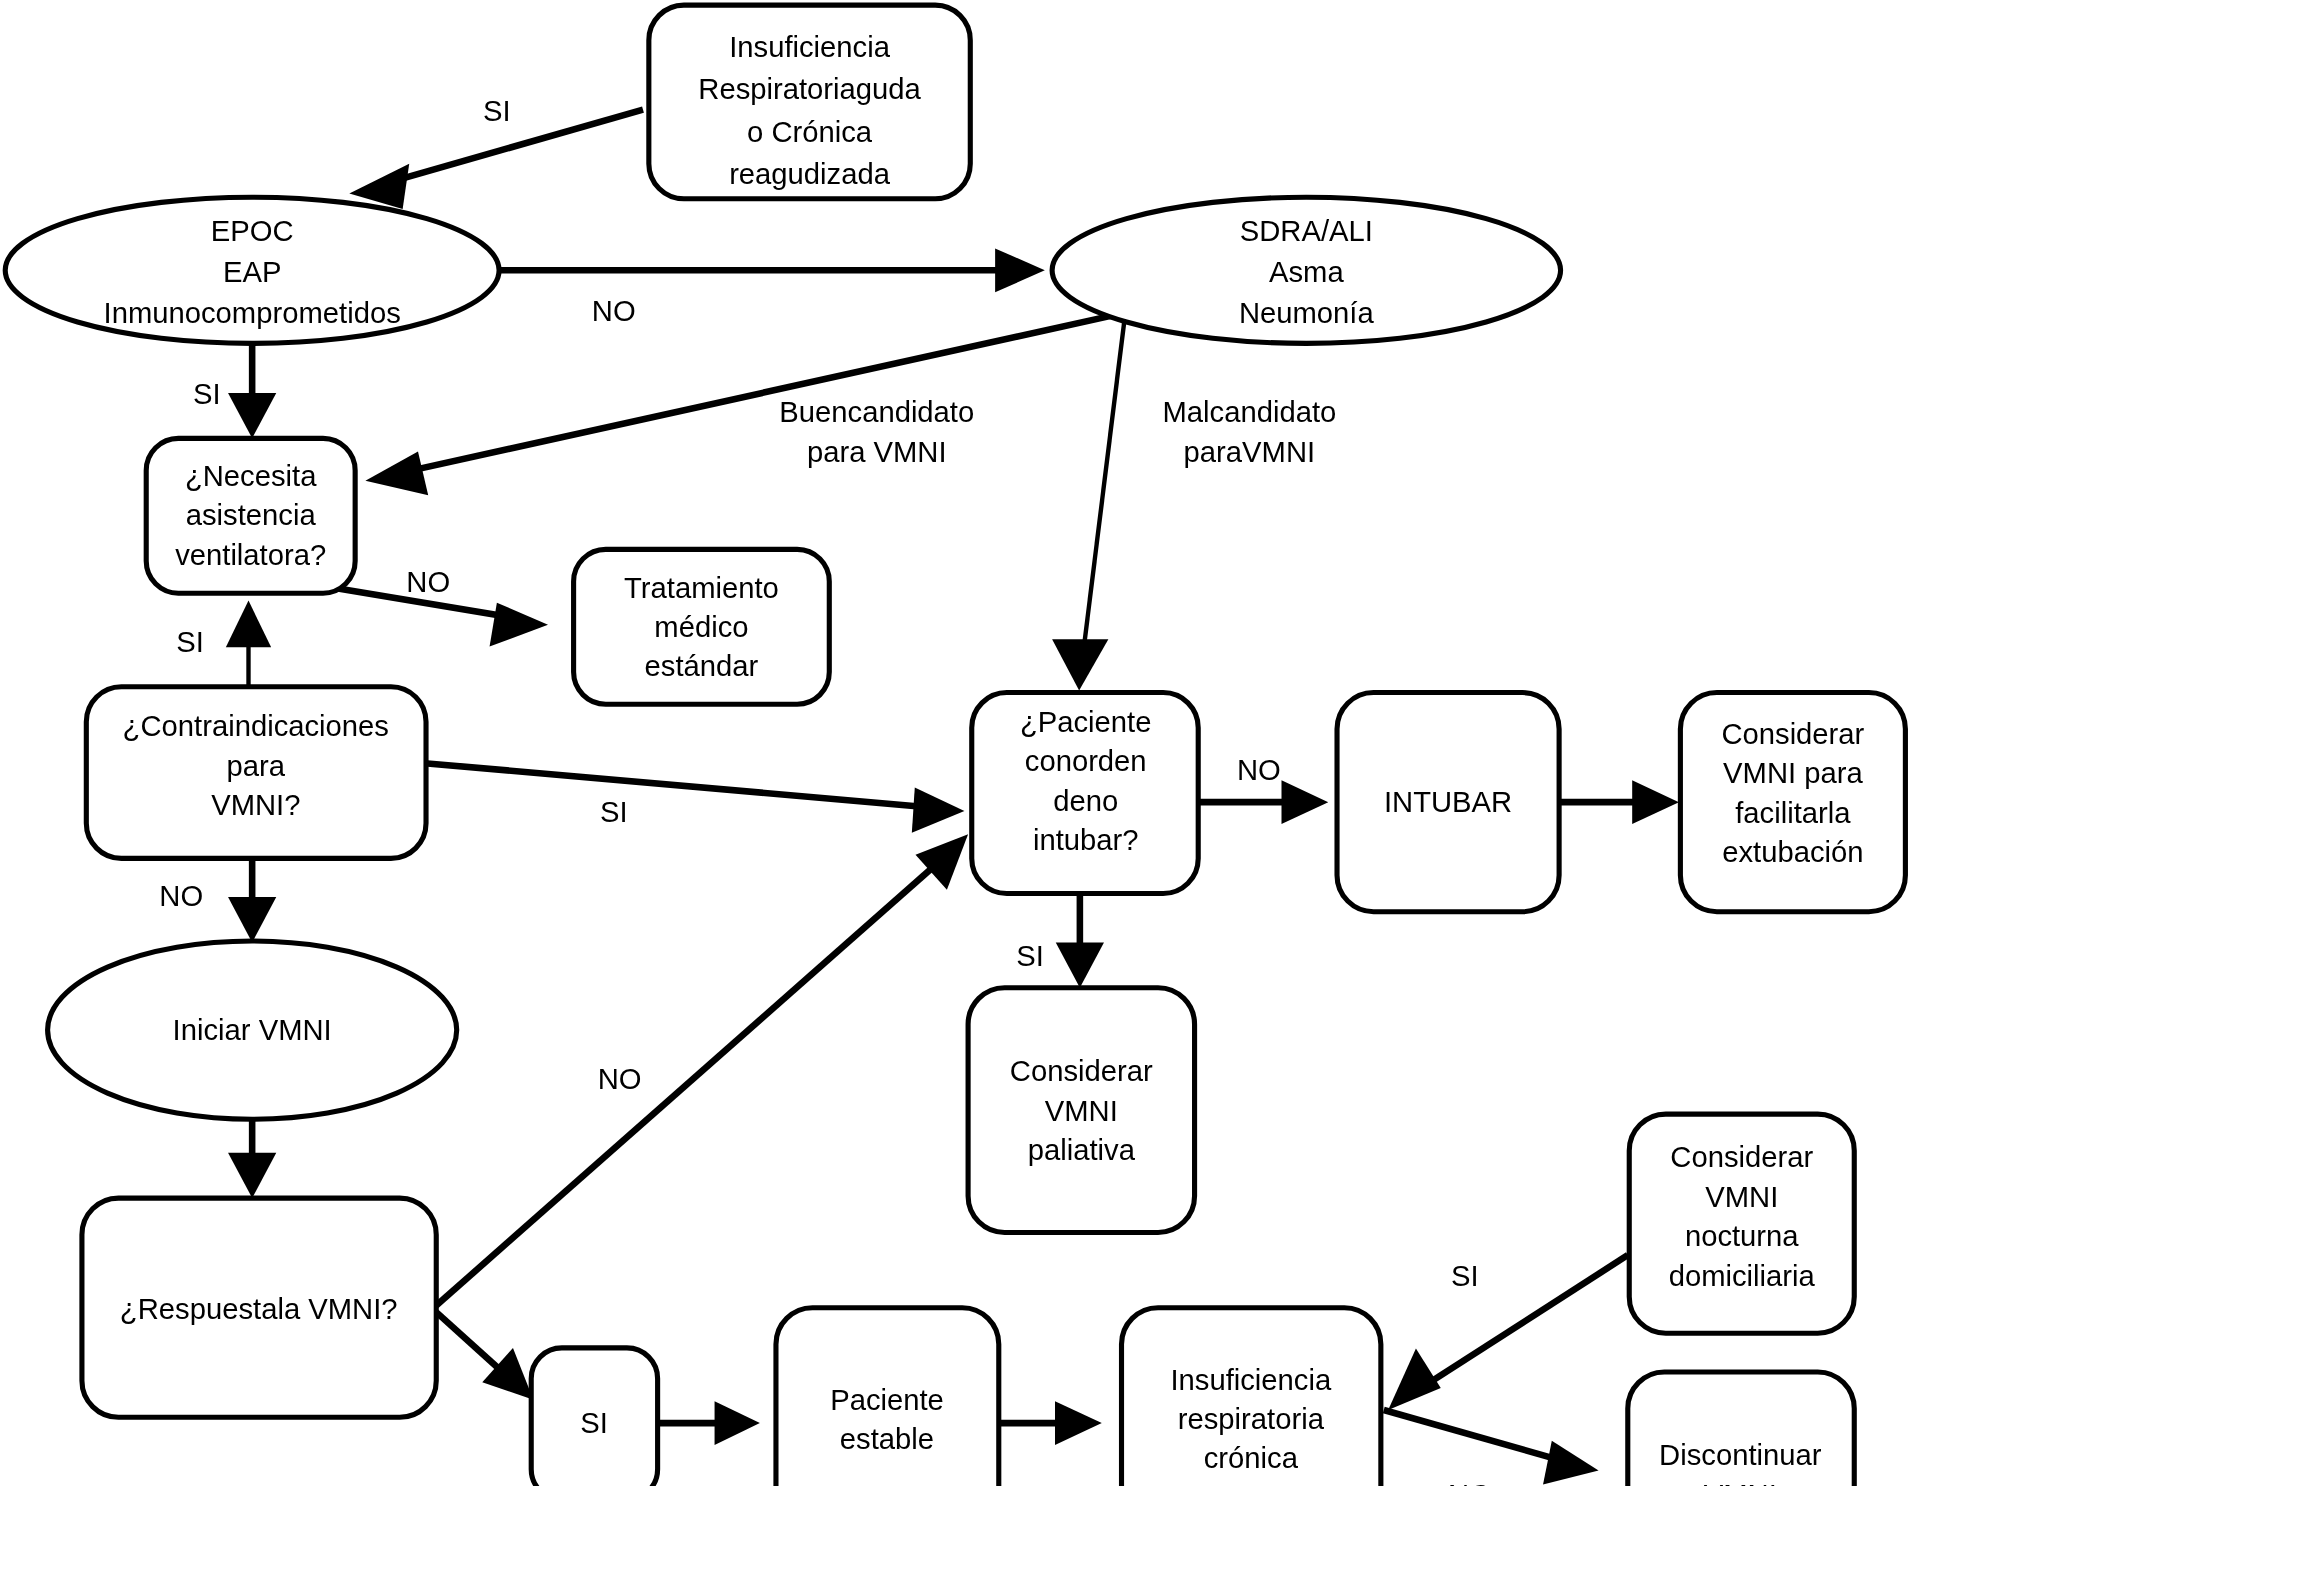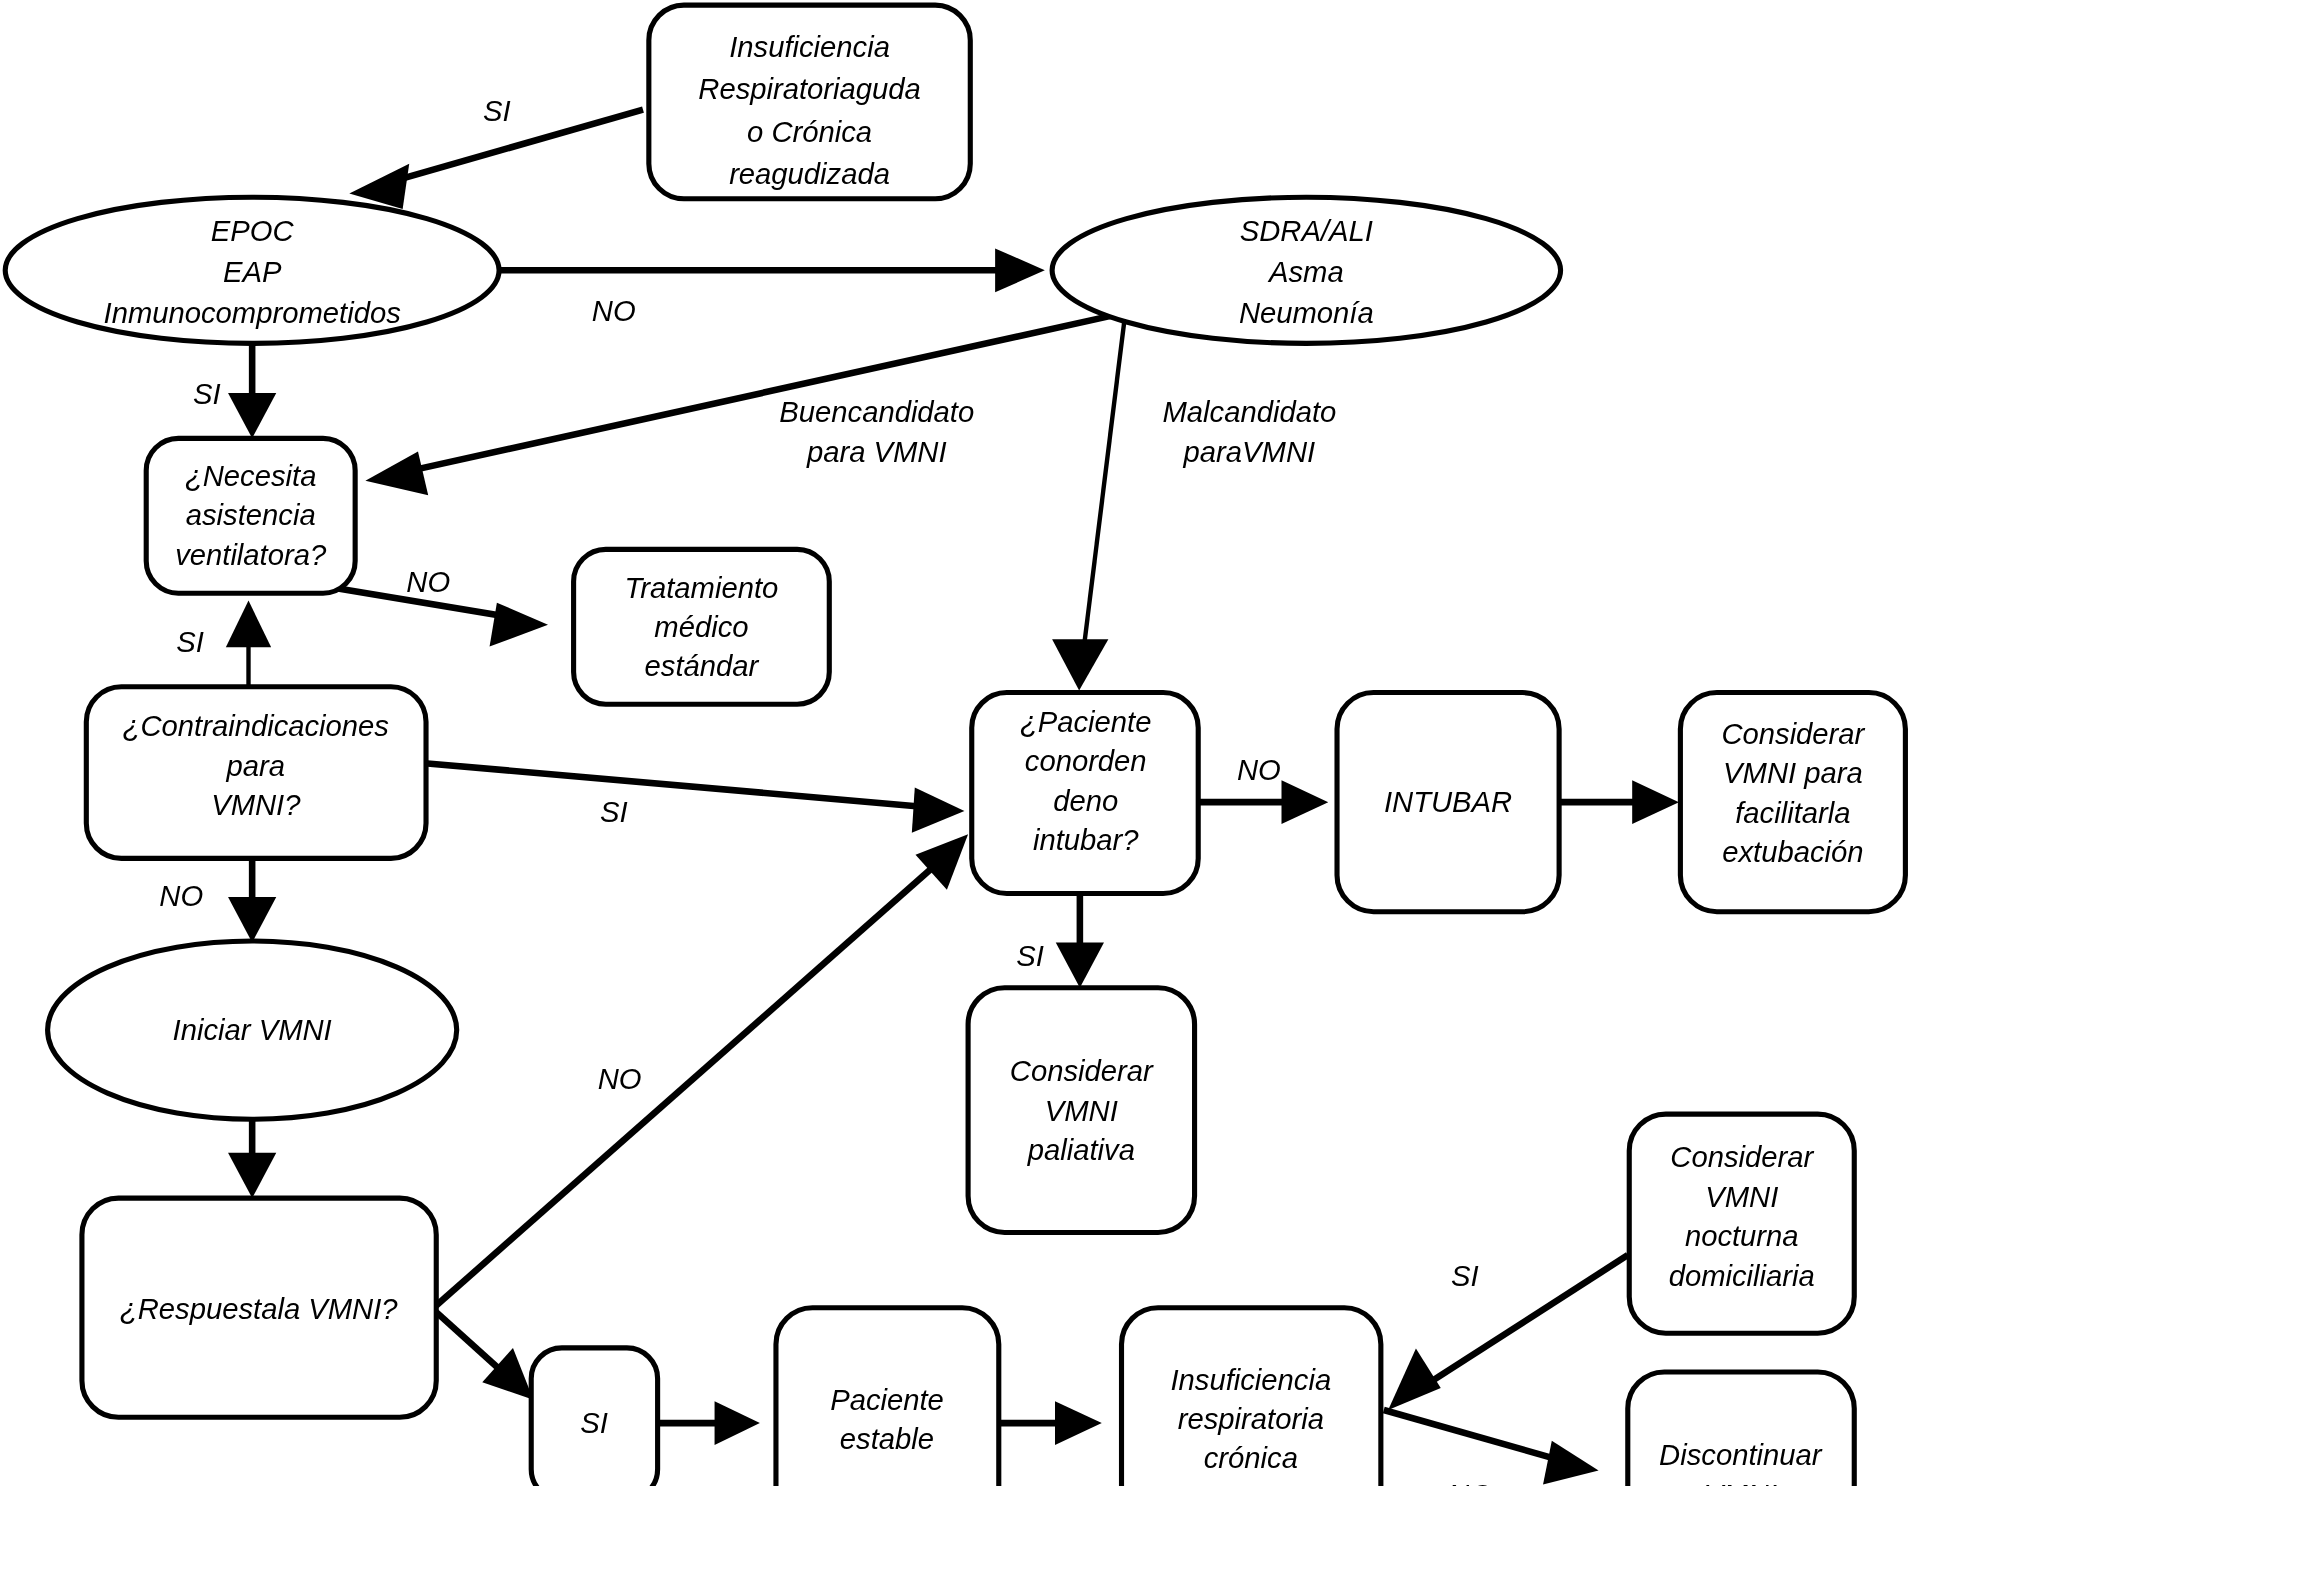--- a/index.html
+++ b/index.html
@@ -6,21 +6,20 @@
     margin: 0;
     padding: 0;
     background: #ffffff;
   }
   #canvas-wrap {
     position: relative;
     width: 2319px;
     height: 1486px;
     background: #ffffff;
     overflow: hidden;
-    font-style: italic;
   }
   svg#flow {
     display: block;
     width: 2319px;
     height: 1578px;
     background: #ffffff;
   }
   .node-shape {
     fill: #ffffff;
     stroke: #000000;

